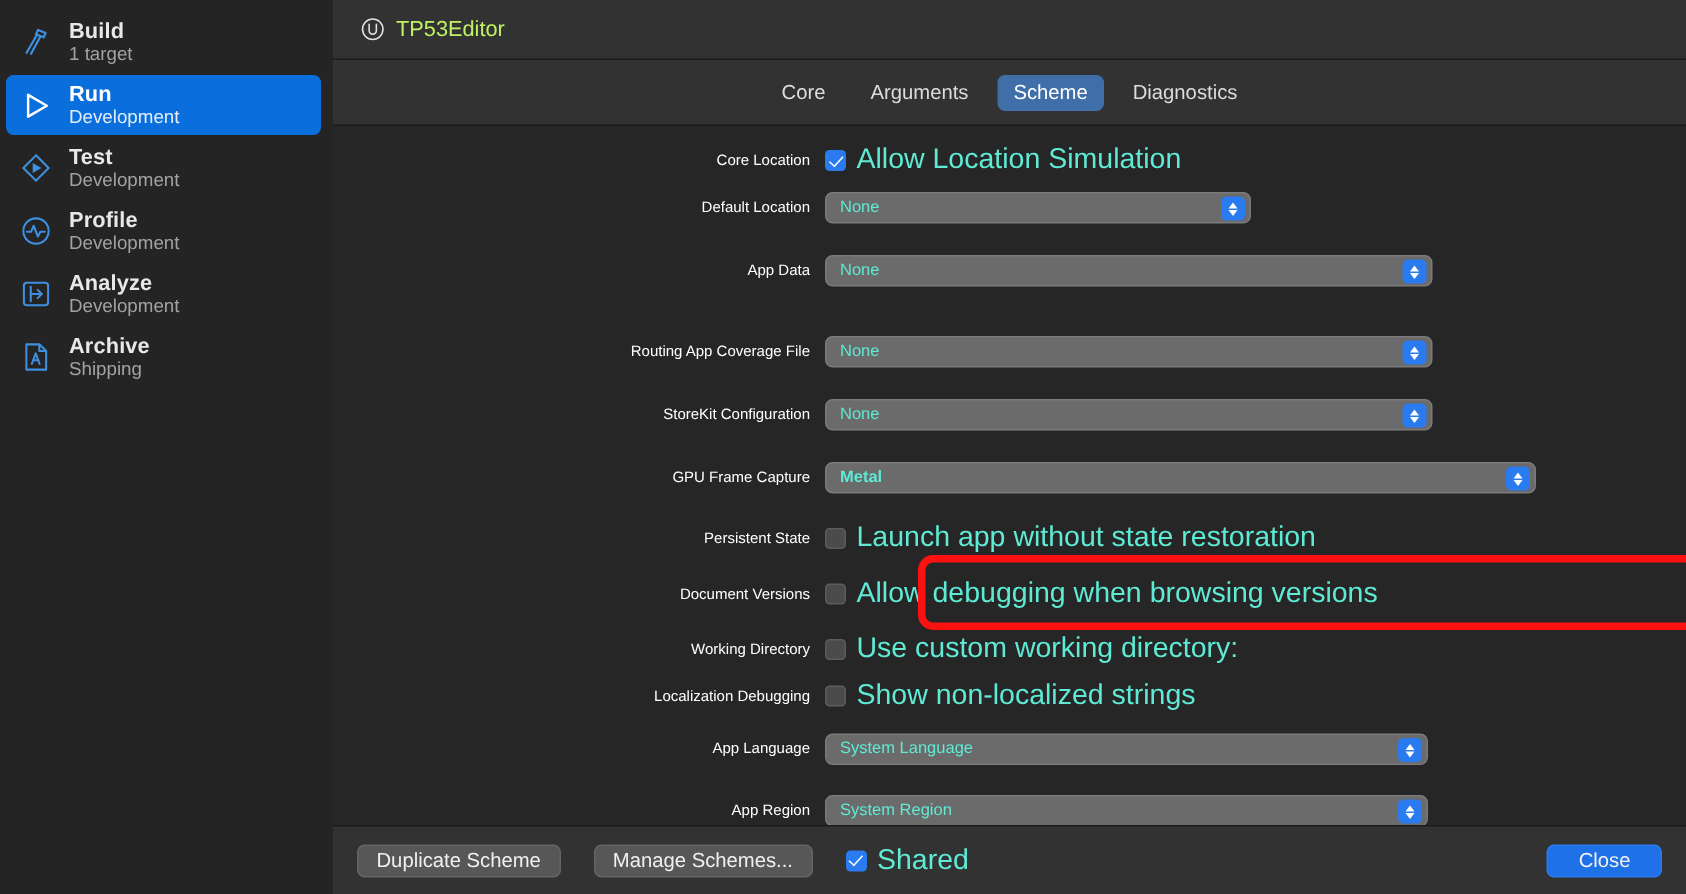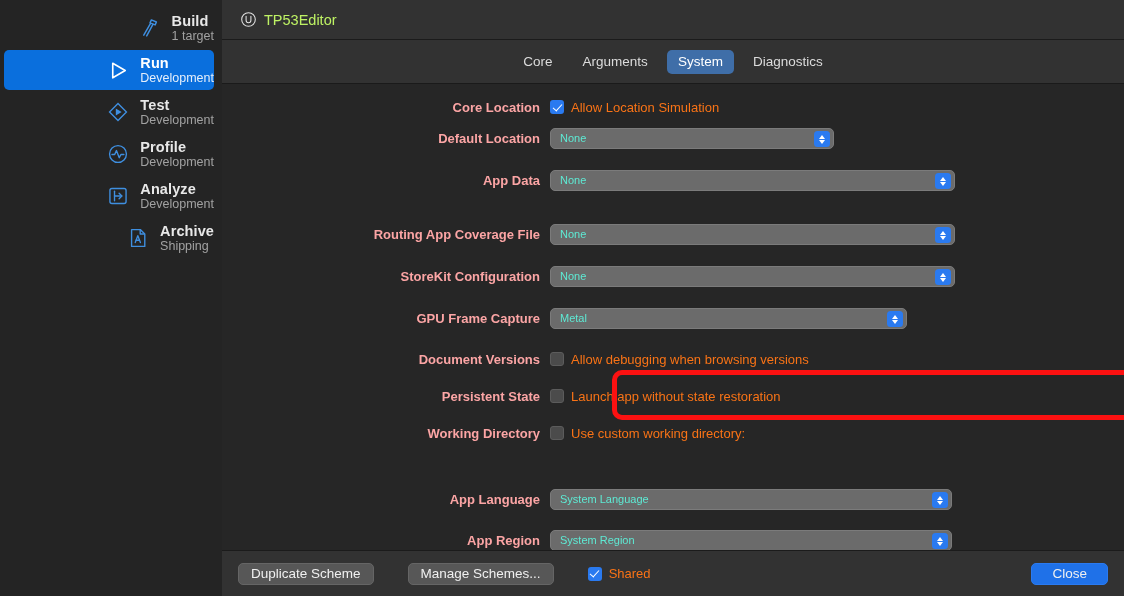--- a/index.html
+++ b/index.html
@@ -19,21 +19,20 @@
     padding-top: 8px;
     position: relative;
   }
   .scheme-item {
     display: flex; align-items: center;
     height: 40px;
     padding-left: 8px;
     gap: 10px;
     margin: 0 8px 2px 4px;
     border-radius: 5px;
-    justify-content: flex-end;
   }
   .scheme-item.selected { background: #0a6fdd; }
   .scheme-ico {
     width: 24px; height: 24px;
     display: flex; align-items: center; justify-content: center;
     flex: 0 0 24px;
   }
   .scheme-text { display: flex; flex-direction: column; justify-content: center; line-height: 1.12; }
   .scheme-title { font-size: 14.5px; font-weight: bold; color: #e8e8e8; letter-spacing: .1px; }
   .scheme-sub { font-size: 12.5px; color: #a2a2a2; }
@@ -81,24 +80,23 @@
     position: relative;
     overflow: hidden;
     padding-top: 12px;
   }
 
   .row { display: flex; align-items: center; height: 22px; margin-bottom: 0; }
   .row-label {
     width: 328px; flex: 0 0 328px;
     text-align: right;
     padding-right: 10px;
-    font-size: 13px;
-    color: #fca5a5;
+    font-size: 10px;
+    color: #ffffff;
     white-space: nowrap;
-    font-weight: bold;
   }
   .row-ctl { flex: 1 1 auto; display: flex; align-items: center; min-width: 0; }
 
   
   .popup {
     height: 21px;
     background: #6b6b6b;
     border-radius: 5px;
     display: flex; align-items: center;
     position: relative;
@@ -128,21 +126,21 @@
   }
   .cb.on { background: #2a7af0; }
   .cb.off { background: #4b4b4b; border: 0.5px solid #5c5c5c; }
   .cb.on::after {
     content: "";
     position: absolute; left: 4.5px; top: 1.5px;
     width: 4px; height: 8px;
     border: solid #fff; border-width: 0 1.9px 1.9px 0;
     transform: rotate(42deg);
   }
-  .cb-label { font-size: 13px; color: #f97316; white-space: nowrap; }
+  .cb-label { font-size: 19px; color: #5eead4; white-space: nowrap; }
 
   
   .textfield {
     height: 21px;
     background: #2e2e2e;
     border: 0.5px solid #3c3c3c;
     border-radius: 4px;
     display: flex; align-items: center;
     padding-left: 10px;
     position: relative;
@@ -161,21 +159,21 @@
   }
 
   
   #bottombar {
     position: absolute; left: 0; bottom: 0;
     width: 902px; height: 46px;
     background: #323232;
     border-top: 1px solid #1b1b1b;
     display: flex; align-items: center;
     padding: 0 16px;
-    gap: 34px;
+    gap: 22px;
     z-index: 30;
   }
   .btn {
     height: 22px;
     background: #575757;
     border: 0.5px solid #656565;
     border-radius: 5px;
     display: flex; align-items: center; justify-content: center;
     padding: 0 12px;
     font-size: 13.5px; color: #f0f0f0;
@@ -283,21 +281,21 @@
           <circle cx="12" cy="12" r="9.6"></circle>
           <path d="M8.6 7.4 L8.6 13.2 A3.4 3.4 0 0 0 15.4 13.2 L15.4 7.4" stroke-linecap="round"></path>
         </svg>
       </span>
       <span id="title-text">TP53Editor</span>
     </div>
 
     <div id="tabbar">
       <div class="tab">Core</div>
       <div class="tab">Arguments</div>
-      <div class="tab active">System</div>
+      <div class="tab active">Scheme</div>
       <div class="tab">Diagnostics</div>
     </div>
 
     <div id="formbody">
 
       <div class="row" style="margin-bottom:9px;">
         <div class="row-label">Core Location</div>
         <div class="row-ctl">
           <span class="cb on"></span>
           <span class="cb-label">Allow Location Simulation</span>
@@ -352,56 +350,61 @@
                 <span class="up"></span>
                 <span class="dn"></span>
               </span>
           </div>
         </div>
       </div>
 
       <div class="row" style="margin-bottom:19px;">
         <div class="row-label">GPU Frame Capture</div>
         <div class="row-ctl">
-          <div class="popup" style="width:357px;">
+          <div class="popup" style="width:474px;font-weight:bold;">
             <span class="pval">Metal</span>
             <span class="stepper">
                 <span class="up"></span>
                 <span class="dn"></span>
               </span>
           </div>
+        </div>
+      </div>
+
+      <div class="row" style="margin-bottom:15px;">
+        <div class="row-label">Persistent State</div>
+        <div class="row-ctl">
+          <span class="cb off"></span>
+          <span class="cb-label">Launch app without state restoration</span>
         </div>
       </div>
 
       <div class="row" style="margin-bottom:15px;">
         <div class="row-label">Document Versions</div>
         <div class="row-ctl">
           <span class="cb off"></span>
           <span class="cb-label">Allow debugging when browsing versions</span>
         </div>
       </div>
 
-      <div class="row" style="margin-bottom:15px;">
-        <div class="row-label">Persistent State</div>
-        <div class="row-ctl">
-          <span class="cb off"></span>
-          <span class="cb-label">Launch app without state restoration</span>
-        </div>
-      </div>
-
       <div class="row" style="margin-bottom:9px;">
         <div class="row-label">Working Directory</div>
         <div class="row-ctl">
           <span class="cb off"></span>
           <span class="cb-label">Use custom working directory:</span>
         </div>
       </div>
 
 
       <div class="row" style="margin-bottom:13px;">
+        <div class="row-label">Localization Debugging</div>
+        <div class="row-ctl">
+          <span class="cb off"></span>
+          <span class="cb-label">Show non-localized strings</span>
+        </div>
       </div>
 
       <div class="row" style="margin-bottom:19px;">
         <div class="row-label">App Language</div>
         <div class="row-ctl">
           <div class="popup" style="width:402px;">
             <span class="pval">System Language</span>
             <span class="stepper">
                 <span class="up"></span>
                 <span class="dn"></span>

